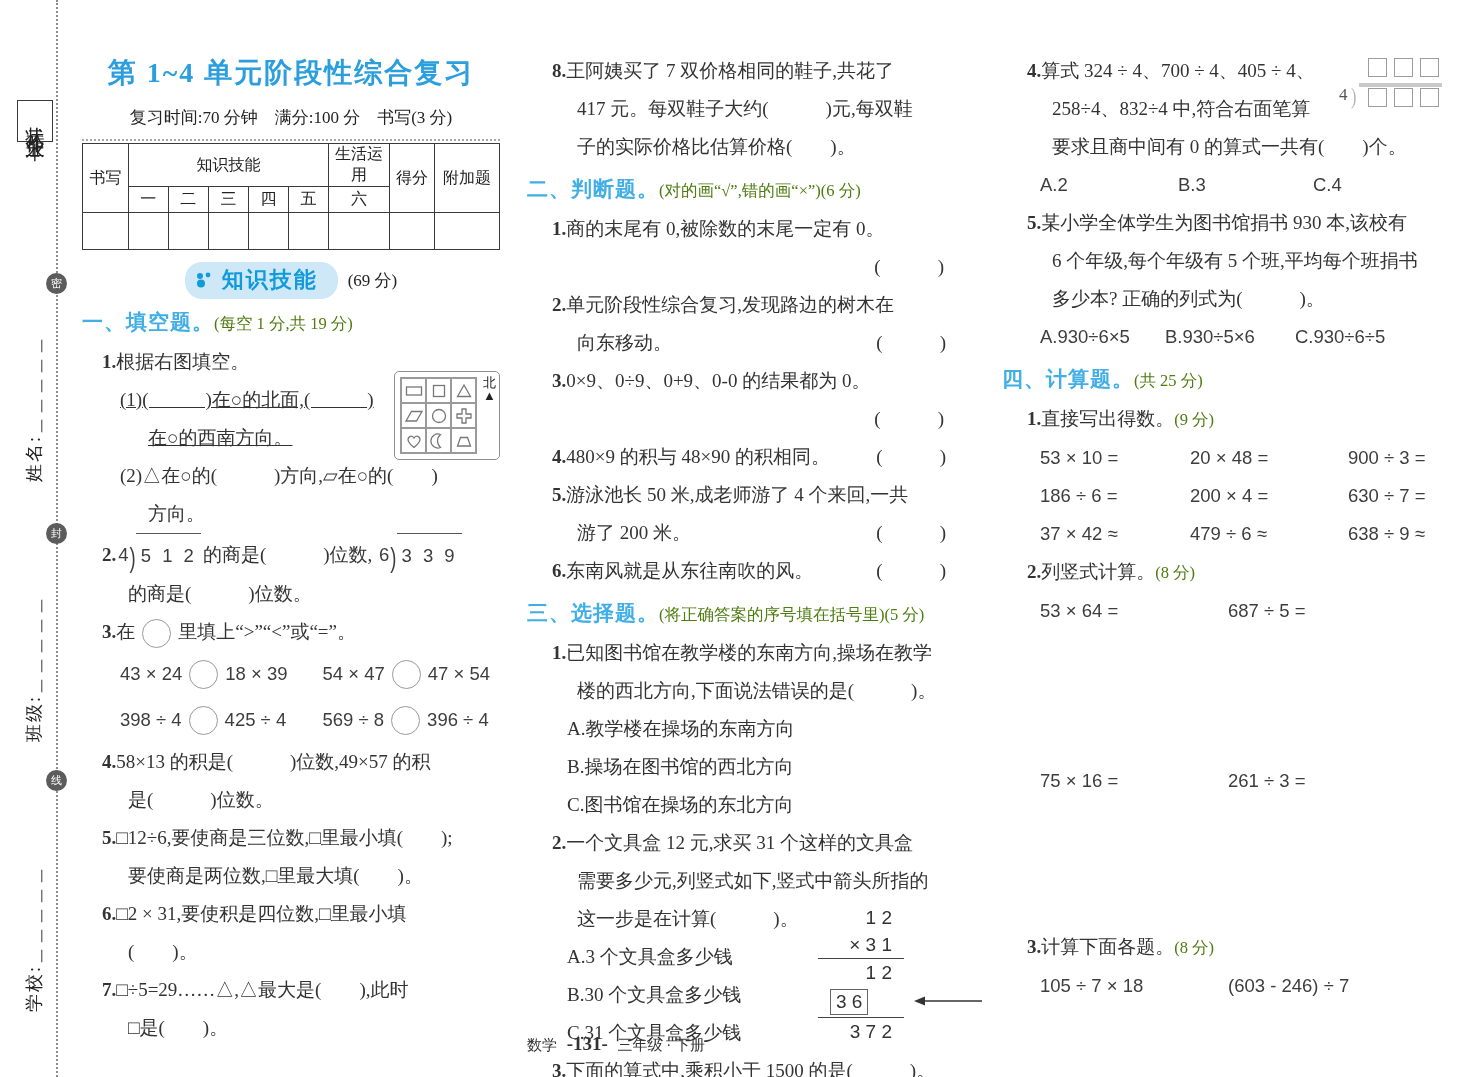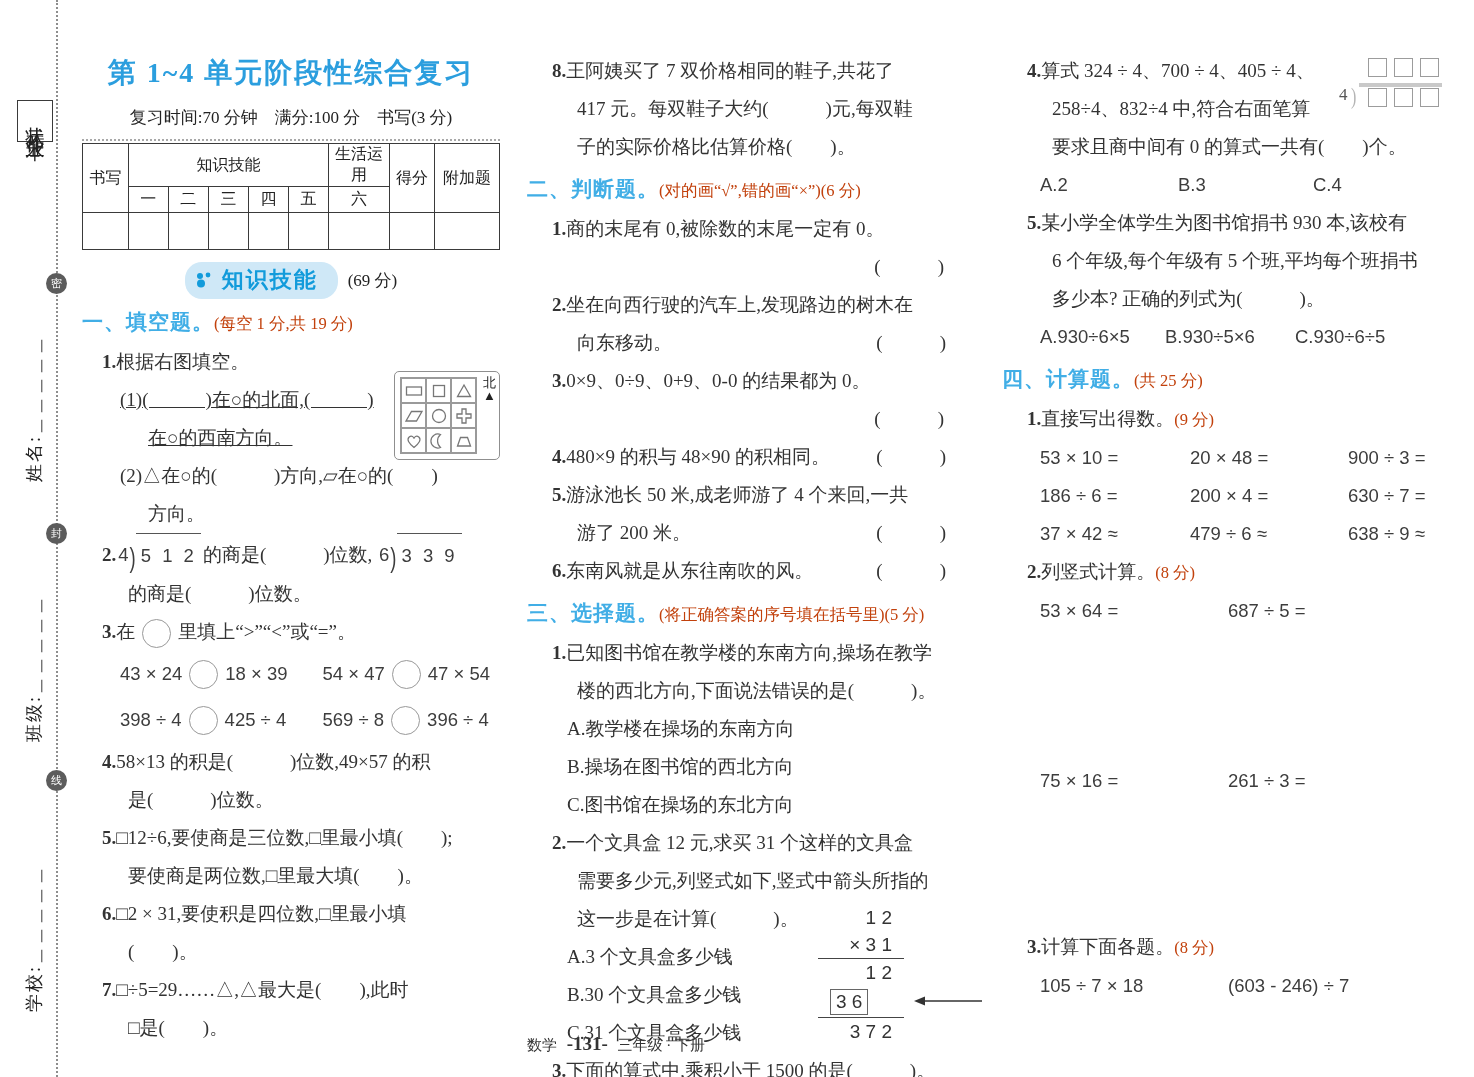--- a/index.html
+++ b/index.html
@@ -28,21 +28,21 @@
   table.score td,table.score th{border:1.3px solid #3a3a3a;text-align:center;font-weight:normal;padding:0;}
   .r1 td{height:27px;} .r2 td{height:25px;} .r3 td{height:36px;}
 
   .badge-row{display:flex;align-items:center;justify-content:center;gap:10px;margin:10px 0 6px;}
   .badge{display:inline-flex;align-items:center;gap:7px;background:#cfe8f7;border-radius:17px;
     padding:3px 20px 4px 10px;color:#129bdb;font-weight:bold;font-size:22px;letter-spacing:2px;}
   .badge-pts{font-size:17px;color:#222;}
 
   .sec-head{font-size:21px;margin:6px 0 2px;line-height:34px;}
   .sec-title{color:#41aee6;font-weight:bold;letter-spacing:1px;}
-  .sec-note{font-size:16.5px;color:#c2410c;}
+  .sec-note{font-size:16.5px;color:#4d7c0f;}
 
   .ln{font-size:19px;line-height:38px;color:#333;}
   .p20{padding-left:20px;} .p38{padding-left:38px;} .p40{padding-left:40px;}
   .p46{padding-left:46px;} .p66{padding-left:66px;} .p25{padding-left:25px;} .p50{padding-left:50px;}
   .qno{font-weight:bold;}
   .expr{font-family:"Liberation Sans",sans-serif;font-size:18.5px;color:#3d3d3d;}
   .flexline{display:flex;justify-content:space-between;padding-right:6px;}
 
   
   .qblock{position:relative;}
@@ -286,21 +286,21 @@
     <div class="ln p50">417 元。每双鞋子大约(　　　)元,每双鞋</div>
     <div class="ln p50">子的实际价格比估算价格(　　)。</div>
 
     <div class="sec-head">
       <span class="sec-title">二、判断题。</span><span class="sec-note">(对的画“√”,错的画“×”)(6 分)</span>
     </div>
 
     <div class="ln p25"><span class="qno">1.</span><span>商的末尾有 0,被除数的末尾一定有 0。</span></div>
     <div class="ln" style="text-align:right;padding-right:8px;">(　　　)</div>
 
-    <div class="ln p25"><span class="qno">2.</span><span>坐在向西行驶的汽车上,发现路边的树木在</span></div>
+    <div class="ln p25"><span class="qno">2.</span><span>单元阶段性综合复习,发现路边的树木在</span></div>
     <div class="ln p50 flexline">
         <span>向东移动。</span>
         <span>(　　　)</span>
       </div>
 
     <div class="ln p25"><span class="qno">3.</span><span>0×9、0÷9、0+9、0-0 的结果都为 0。</span></div>
     <div class="ln" style="text-align:right;padding-right:8px;">(　　　)</div>
 
     <div class="ln p25 flexline">
         <span><span class="qno">4.</span><span>480×9 的积与 48×90 的积相同。</span></span>

